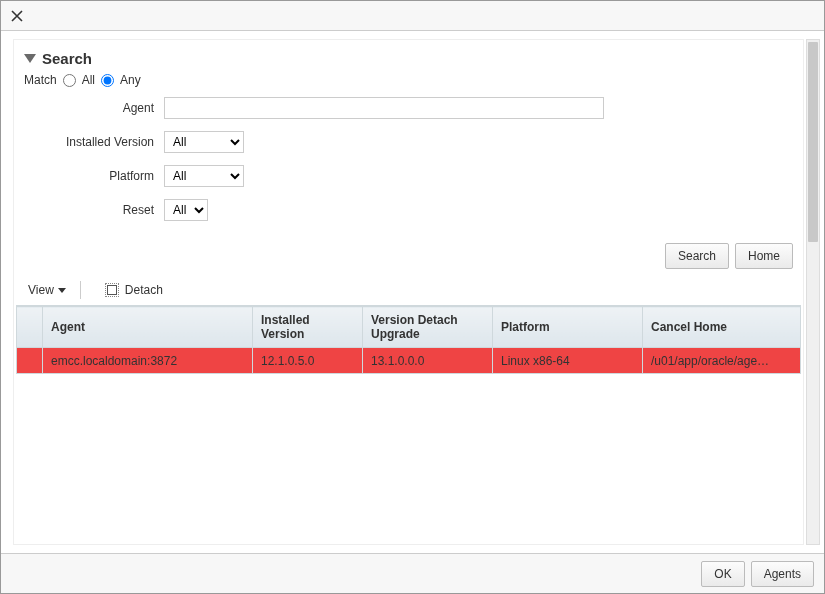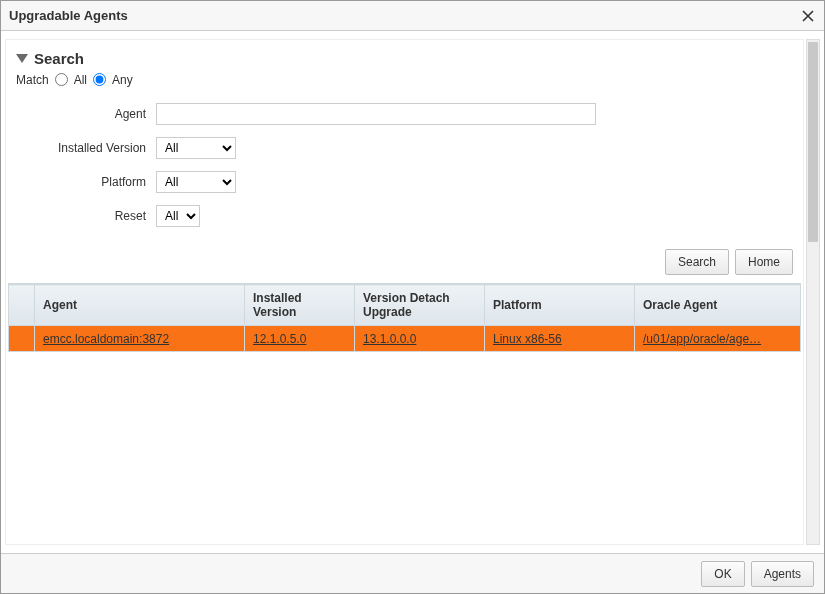--- a/index.html
+++ b/index.html
@@ -39,21 +39,21 @@
       justify-content: center;
       cursor: pointer;
       font-size: 14px;
       color: #333;
     }
     .dialog-body {
       flex: 1;
       display: flex;
       position: relative;
       overflow: hidden;
-      padding: 8px 4px 8px 4px;
+      padding: 8px 4px 8px 12px;
     }
     .content {
       flex: 1;
       background: #fff;
       border: 1px solid #eee;
       display: flex;
       flex-direction: column;
       overflow: hidden;
       padding-bottom: 4px;
     }
@@ -89,23 +89,23 @@
       border-top: 9px solid #6a6a6a;
       transform: rotate(0deg);
       margin-right: 2px;
     }
     .search-title {
       font-weight: bold;
       font-size: 15px;
       color: #333;
     }
     .match-row {
-      margin-bottom: 16px;
-      display: flex;
-      align-items: flex-start;
+      margin-bottom: 10px;
+      display: flex;
+      align-items: flex-end;
       gap: 6px;
       font-size: 12px;
     }
     .form-row {
       display: flex;
       align-items: center;
       margin-bottom: 12px;
     }
     .form-label {
       width: 140px;
@@ -215,22 +215,21 @@
       border: 1px solid #cfd8dc;
       padding: 5px 8px;
       font-size: 12px;
       height: 26px;
       white-space: nowrap;
       overflow: hidden;
       text-overflow: ellipsis;
     }
     .col-check { width: 26px; }
     tr.selected td {
-      background: #f97316;
-      text-decoration: underline;
+      background: #ef4444;
     }
     .footer {
       height: 40px;
       border-top: 1px solid #ccc;
       display: flex;
       align-items: center;
       justify-content: flex-end;
       gap: 6px;
       padding: 0 10px;
       background: #f7f7f7;
@@ -243,21 +242,20 @@
       height: 18px;
       background: #ccc;
     }
   </style>
 </head>
 <body>
 
 <div class="dialog">
 
   <div class="titlebar">
-    <span class="title">Upgradable Agents</span>
     <div class="close-btn">
       <svg width="12" height="12" viewBox="0 0 12 12">
           <path d="M1 1 L11 11 M11 1 L1 11" stroke="#333" stroke-width="1.6" fill="none"></path>
         </svg>
     </div>
   </div>
 
   <div class="dialog-body">
     <div class="content">
 
@@ -302,48 +300,59 @@
           </select>
         </div>
 
       </div>
 
       <div class="button-bar">
         <button class="btn">Search</button>
         <button class="btn">Home</button>
       </div>
 
+      <div class="toolbar">
+        <div class="view-menu">
+          <span>View</span>
+          <span class="caret-down"></span>
+        </div>
+        <div class="vsep"></div>
+        <div class="detach">
+          <span class="detach-icon"></span>
+          <span>Detach</span>
+        </div>
+      </div>
 
       <div class="table-wrap">
         <table>
           <colgroup>
             <col class="col-check">
             <col style="width:210px">
             <col style="width:110px">
             <col style="width:130px">
             <col style="width:150px">
             <col>
           </colgroup>
           <thead>
             <tr>
               <th></th>
               <th>Agent</th>
               <th>Installed Version</th>
               <th>Version Detach Upgrade</th>
               <th>Platform</th>
-              <th>Oracle Agent</th>
+              <th>Cancel Home</th>
             </tr>
           </thead>
           <tbody>
             <tr class="selected">
               <td></td>
               <td>emcc.localdomain:3872</td>
               <td>12.1.0.5.0</td>
               <td>13.1.0.0.0</td>
-              <td>Linux x86-56</td>
+              <td>Linux x86-64</td>
               <td>/u01/app/oracle/age…</td>
             </tr>
           </tbody>
         </table>
       </div>
 
     </div>
 
     <div class="scrollbar">
       <div class="scroll-thumb"></div>

